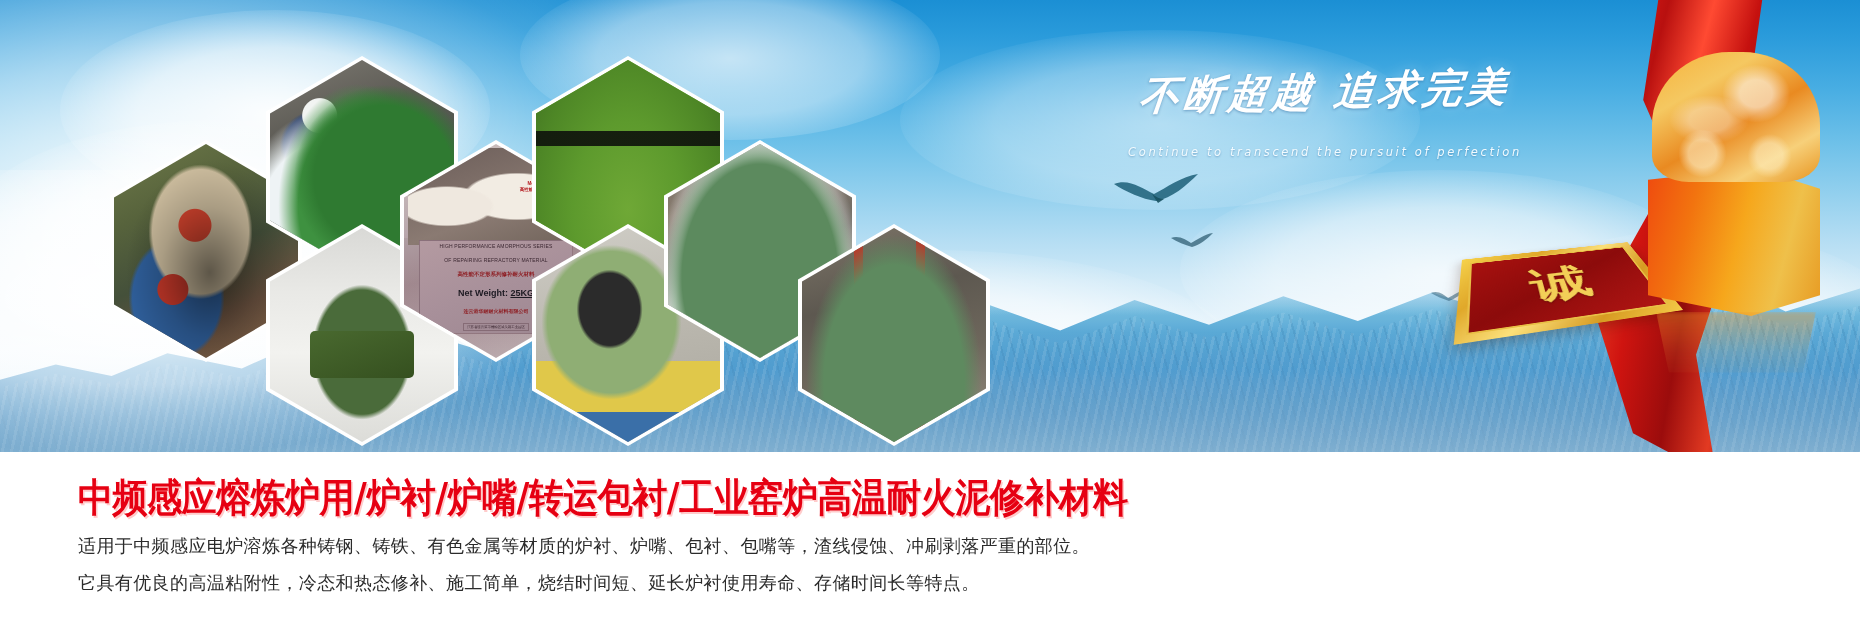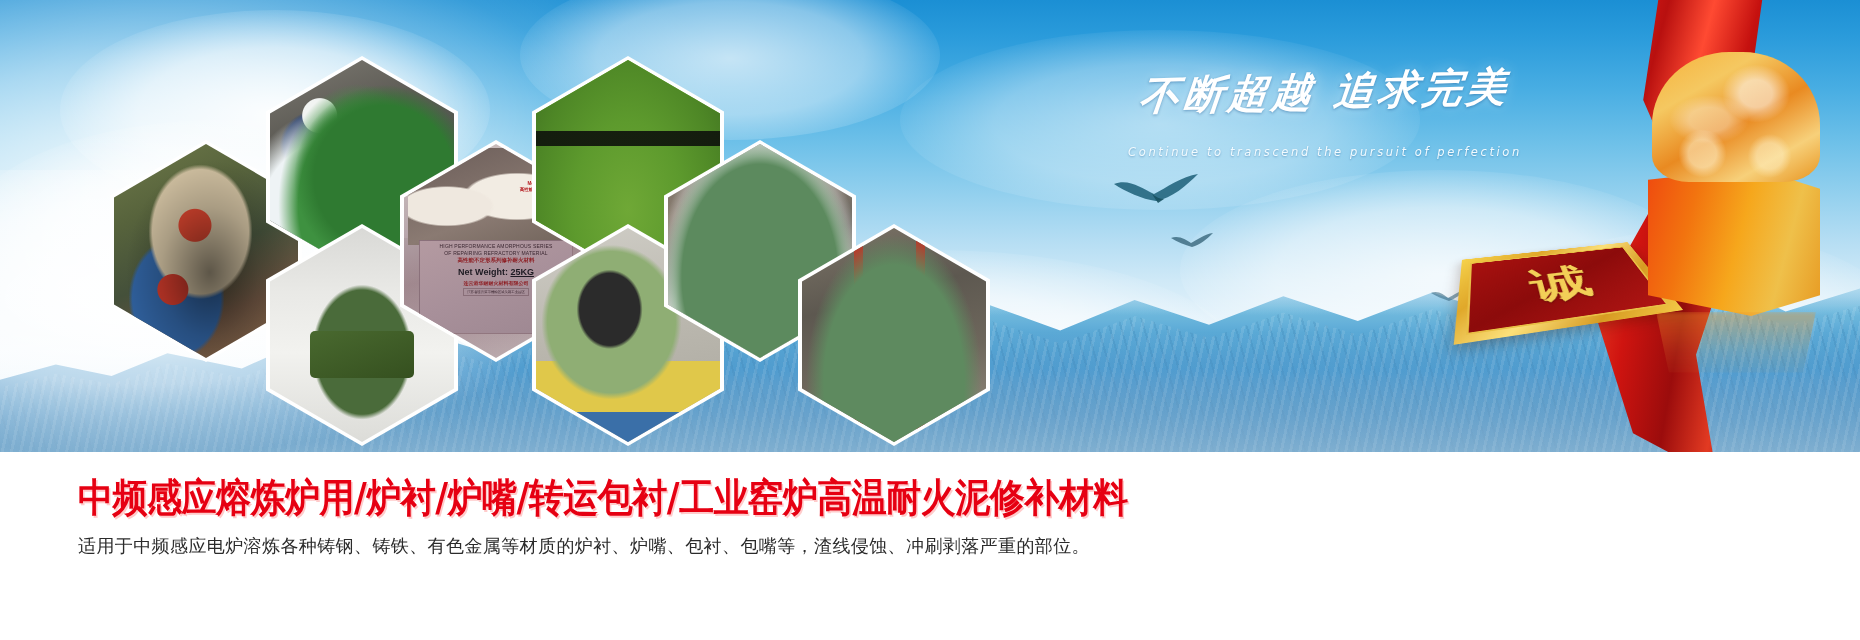--- a/index.html
+++ b/index.html
@@ -146,21 +146,21 @@
     background:
       radial-gradient(ellipse at 50% 58%, #4a6b3a 0 46px, rgba(0,0,0,0) 50px),
       linear-gradient(to bottom, #d9d9d6 0%, #e9e9e6 30%, #f2f2ef 58%, #dcdcd8 100%);
   }
 
   
   .bag-card {
     position:absolute; left:8%; top:45%; width:84%; height:44%;
     background:linear-gradient(160deg,#b49aa1 0%, #a8909a 50%, #9d8791 100%);
     border:1px solid rgba(90,60,70,.35);
-    display:flex; flex-direction:column; align-items:center; justify-content:flex-start;
+    display:flex; flex-direction:column; align-items:center; justify-content:space-between;
     padding:2px;
   }
   .bag-card .l1, .bag-card .l2 { font-size:5px; color:#3a2630; letter-spacing:.2px; line-height:1.25; text-align:center; white-space:nowrap; }
   .bag-card .l3 { font-size:5.5px; color:#8e1d22; font-weight:bold; margin-top:1px; white-space:nowrap; }
   .bag-card .l4 { font-size:9px; color:#1d1a22; font-weight:bold; margin-top:3px; white-space:nowrap; }
   .bag-card .l4 u { text-decoration:underline; }
   .bag-card .l5 { font-size:5px; color:#8e1d22; font-weight:bold; margin-top:3px; white-space:nowrap; }
   .bag-card .l6 { font-size:3.4px; color:#3a2630; margin-top:2px; white-space:nowrap; border:.5px solid rgba(90,60,70,.4); padding:1px 3px; }
   .bag-sacks {
     position:absolute; left:2%; top:2%; width:96%; height:45%;
@@ -388,15 +388,16 @@
       </div>
     </div>
     <div class="seal-body"></div>
     <div class="seal-top-carve"></div>
     <div class="seal-reflection"></div>
   </div>
 
   <div class="text-panel">
     <div class="headline">中频感应熔炼炉用/炉衬/炉嘴/转运包衬/工业窑炉高温耐火泥修补材料</div>
     <div class="bodyline l1">适用于中频感应电炉溶炼各种铸钢、铸铁、有色金属等材质的炉衬、炉嘴、包衬、包嘴等，渣线侵蚀、冲刷剥落严重的部位。</div>
+    <div class="bodyline l2">它具有优良的高温粘附性，冷态和热态修补、施工简单，烧结时间短、延长炉衬使用寿命、存储时间长等特点。</div>
   </div>
 
 </div>
 
 </body></html>

